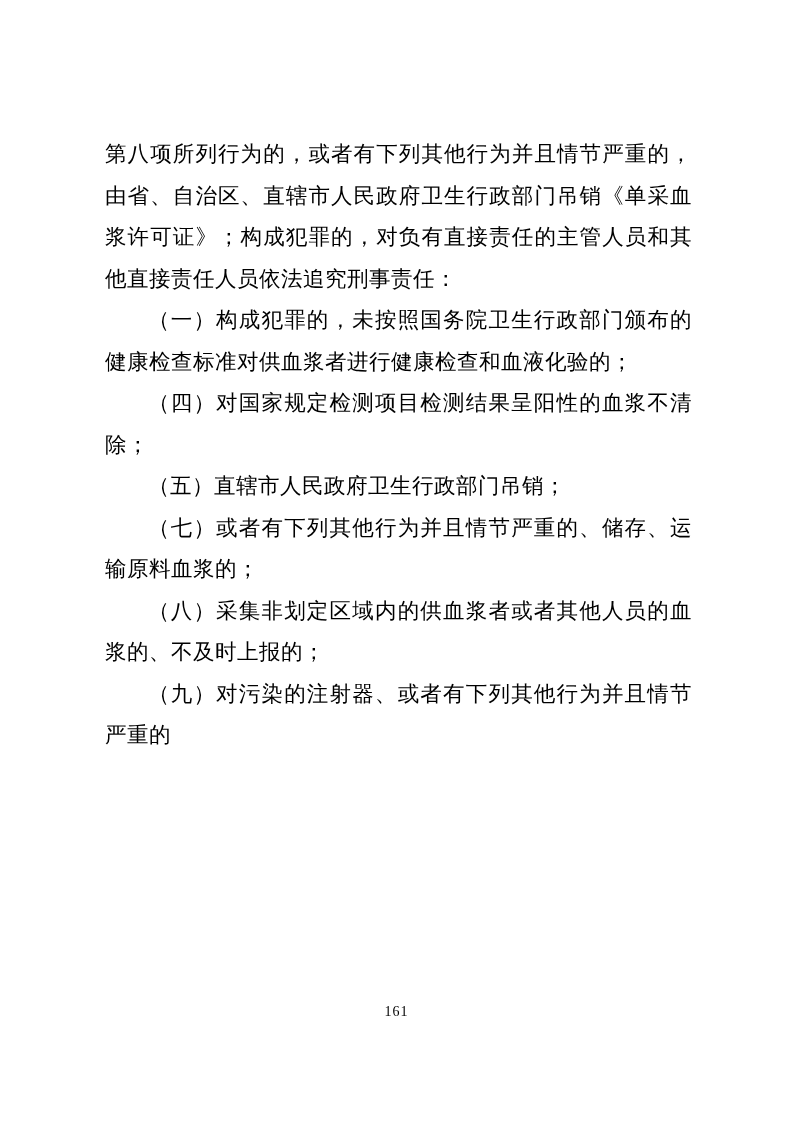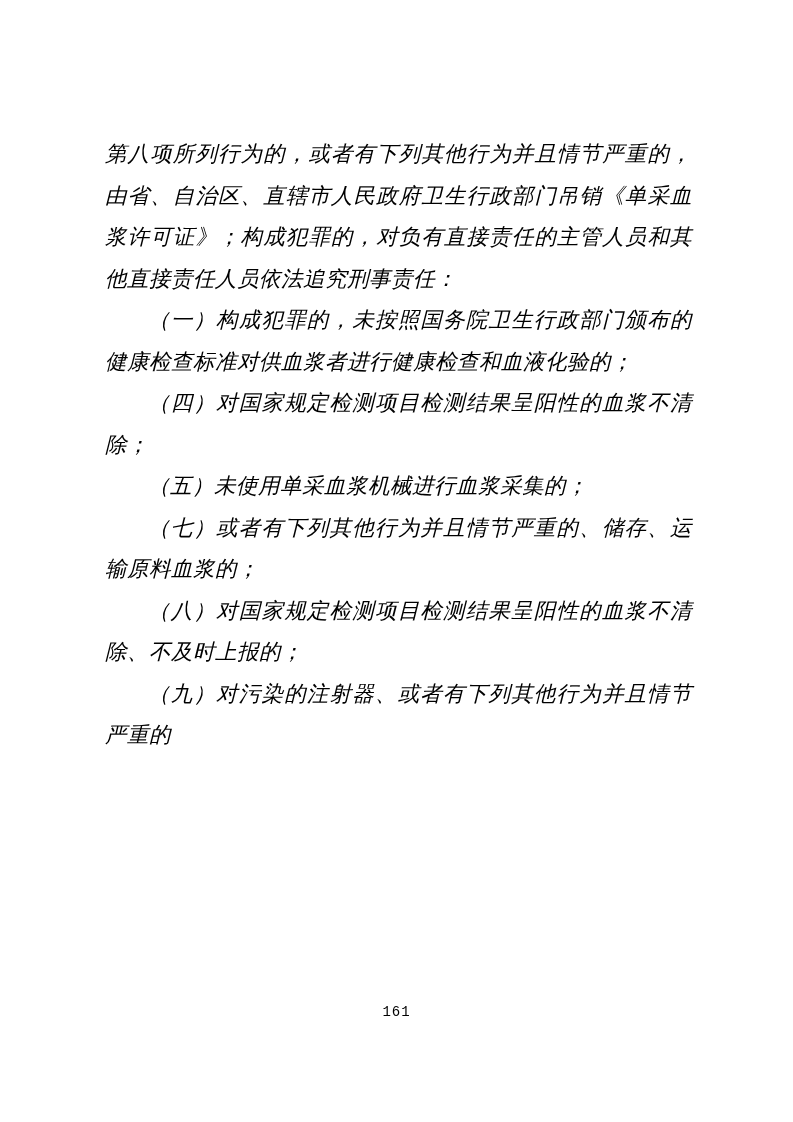--- a/index.html
+++ b/index.html
@@ -19,48 +19,46 @@
   .text-block {
     position: absolute;
     left: 105px;
     top: 134px;
     width: 587px;
     font-size: 21.5px;
     line-height: 41.5px;
     text-align: justify;
     text-justify: inter-character;
     letter-spacing: 0.5px;
-    font-style: italic;
   }
   .text-block p {
     margin: 0;
     padding: 0;
     text-indent: 2em;
   }
   .text-block p.continuation {
     text-indent: 0;
   }
   .page-number {
     position: absolute;
     bottom: 102px;
     left: 0;
     width: 100%;
     text-align: center;
     font-size: 14px;
     letter-spacing: 1px;
-    font-family: Liberation Mono, monospace;
   }
 </style>
 </head>
 <body>
 
 <div class="page">
   <div class="text-block">
     <p class="continuation">第八项所列行为的，或者有下列其他行为并且情节严重的，由省、自治区、直辖市人民政府卫生行政部门吊销《单采血浆许可证》；构成犯罪的，对负有直接责任的主管人员和其他直接责任人员依法追究刑事责任：</p>
     <p>（一）构成犯罪的，未按照国务院卫生行政部门颁布的健康检查标准对供血浆者进行健康检查和血液化验的；</p>
     <p>（四）对国家规定检测项目检测结果呈阳性的血浆不清除；</p>
-    <p>（五）未使用单采血浆机械进行血浆采集的；</p>
+    <p>（五）直辖市人民政府卫生行政部门吊销；</p>
     <p>（七）或者有下列其他行为并且情节严重的、储存、运输原料血浆的；</p>
-    <p>（八）对国家规定检测项目检测结果呈阳性的血浆不清除、不及时上报的；</p>
+    <p>（八）采集非划定区域内的供血浆者或者其他人员的血浆的、不及时上报的；</p>
     <p>（九）对污染的注射器、或者有下列其他行为并且情节严重的</p>
   </div>
   <div class="page-number">161</div>
 </div>
 
 </body></html>

